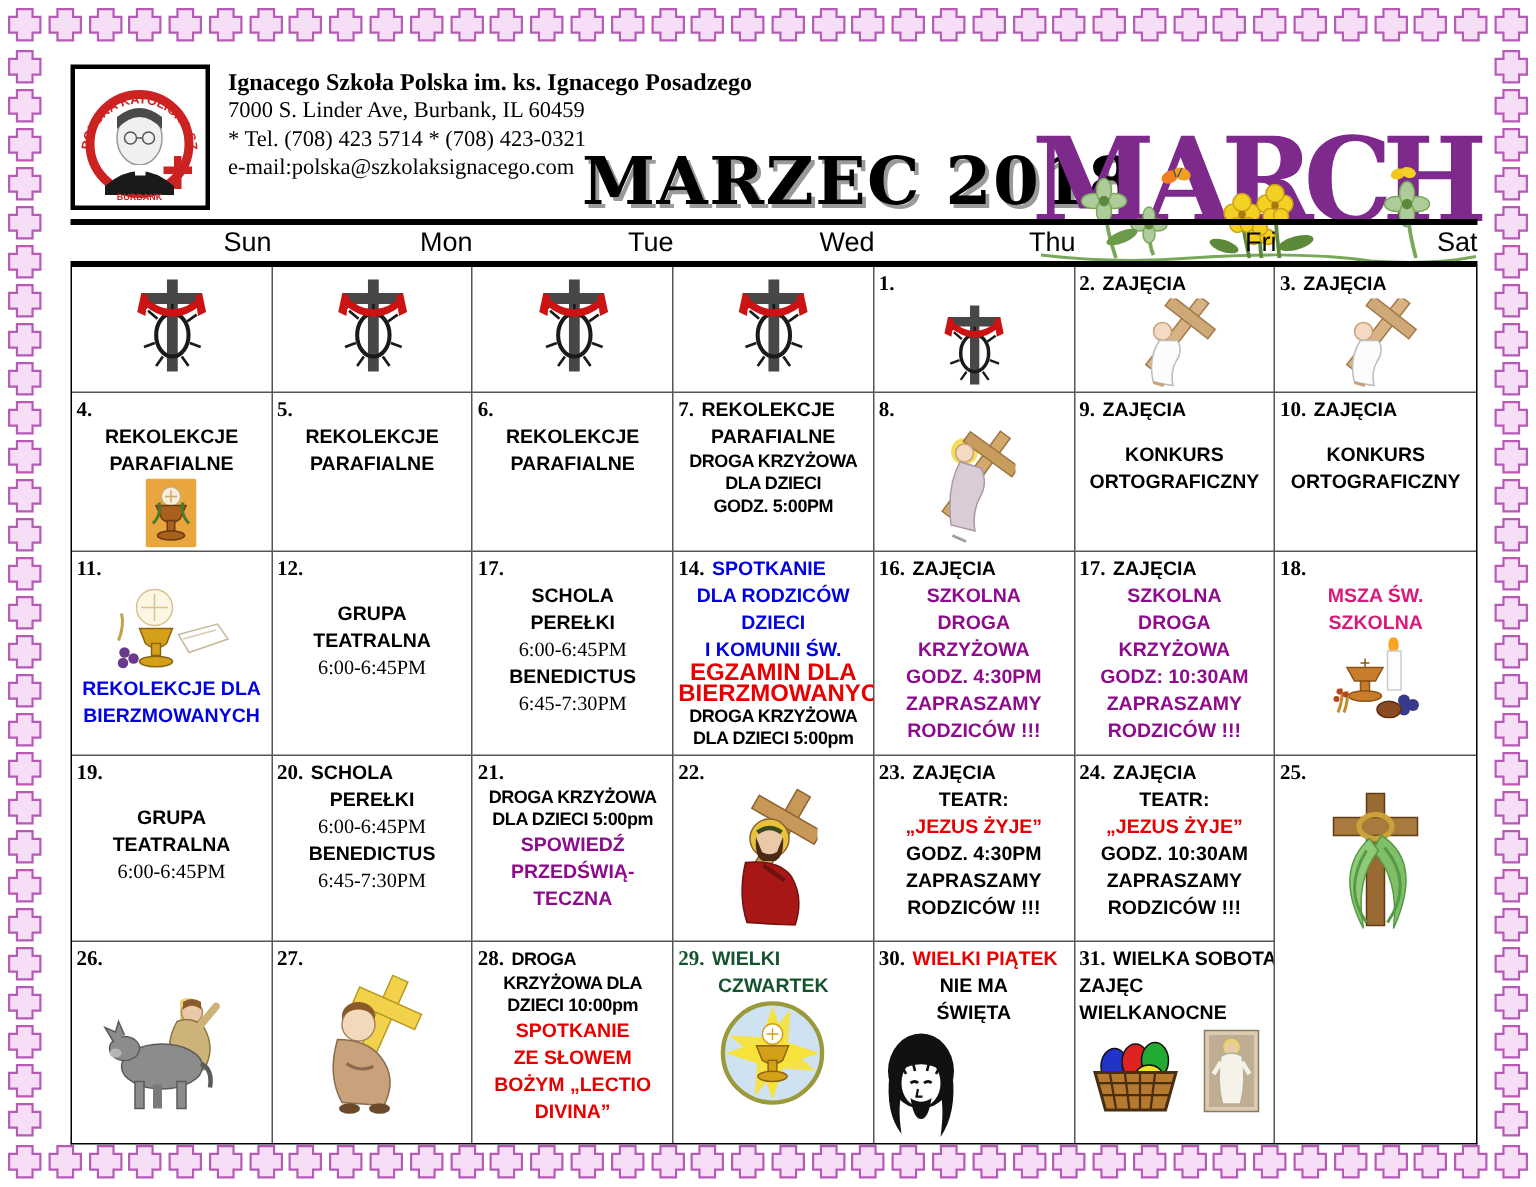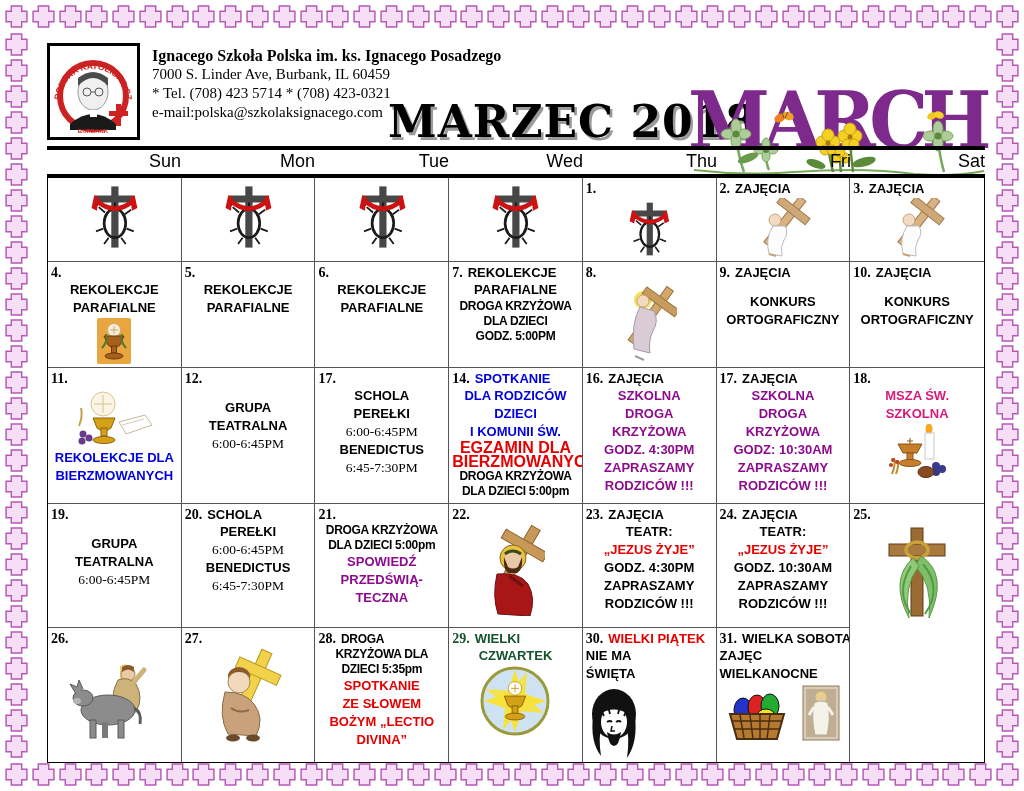--- a/index.html
+++ b/index.html
@@ -50,21 +50,21 @@
   .st-k{color:#000;}
   .st-b{color:#0000e0;}
   .st-r{color:#e60000;}
   .st-r2{color:#e60000;font-size:16px;line-height:14px;font-weight:bold;}
   .st-p{color:#8e0b8e;}
   .st-m{color:#d81b7a;}
   .st-g{color:#14532d;}
   .st-o{color:#000000;}
   .st-t{font-family:"Liberation Serif",serif;font-weight:normal;font-size:13.5px;}
   .st-n{font-size:12px;line-height:15px;letter-spacing:-.3px;}
-  .al-r{text-align:left;}
+  .al-r{text-align:center;}
   .al-l{text-align:left;}
 
   .cimg{display:block;margin:1px auto;}
   .cimg svg{width:100%;height:100%;display:block;}
   .img-left{position:absolute;left:4px;bottom:2px;margin:0;}
   .imgrow{display:flex;justify-content:space-around;align-items:flex-end;margin-top:1px;}
 </style>
 </head>
 <body>
 
@@ -912,21 +912,21 @@
             <path d="M14 44q-7 24 3 42l28 2q9-18-2-32q-9-12-29-12z" fill="#c9a27c" stroke="#8a6a4a"></path>
             <path d="M20 60q8 6 18 2" stroke="#8a6a4a" stroke-width="2" fill="none"></path>
             <ellipse cx="22" cy="90" rx="7" ry="3.5" fill="#6a4a2a"></ellipse>
             <ellipse cx="42" cy="90" rx="7" ry="3.5" fill="#6a4a2a"></ellipse>
           </svg>
         </span>
       </div>
       <div class="cell">
         <div class="cline head"><span class="num">28.</span><span class="st-n">DROGA</span></div>
         <div class="cline st-n">KRZYŻOWA DLA</div>
-        <div class="cline st-n">DZIECI 5:35pm</div>
+        <div class="cline st-n">DZIECI 10:00pm</div>
         <div class="cline st-r">SPOTKANIE</div>
         <div class="cline st-r">ZE SŁOWEM</div>
         <div class="cline st-r">BOŻYM „LECTIO</div>
         <div class="cline st-r">DIVINA”</div>
       </div>
       <div class="cell">
         <div class="cline head"><span class="num st-g">29.</span><span class="st-g">WIELKI</span></div>
         <div class="cline st-g">CZWARTEK</div>
         <span class="cimg" style="width: 70px; height: 70px;">
           <svg viewBox="0 0 72 72">

